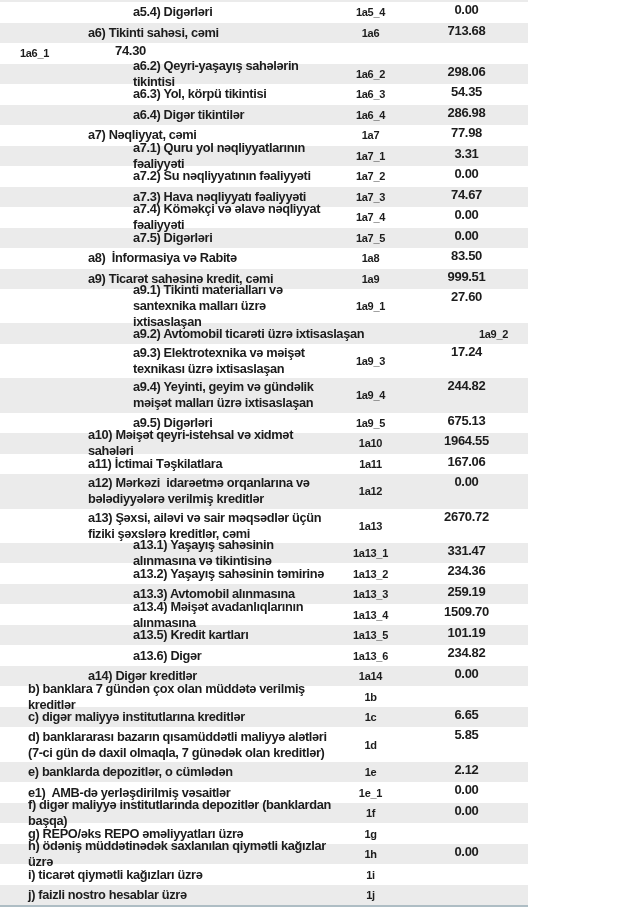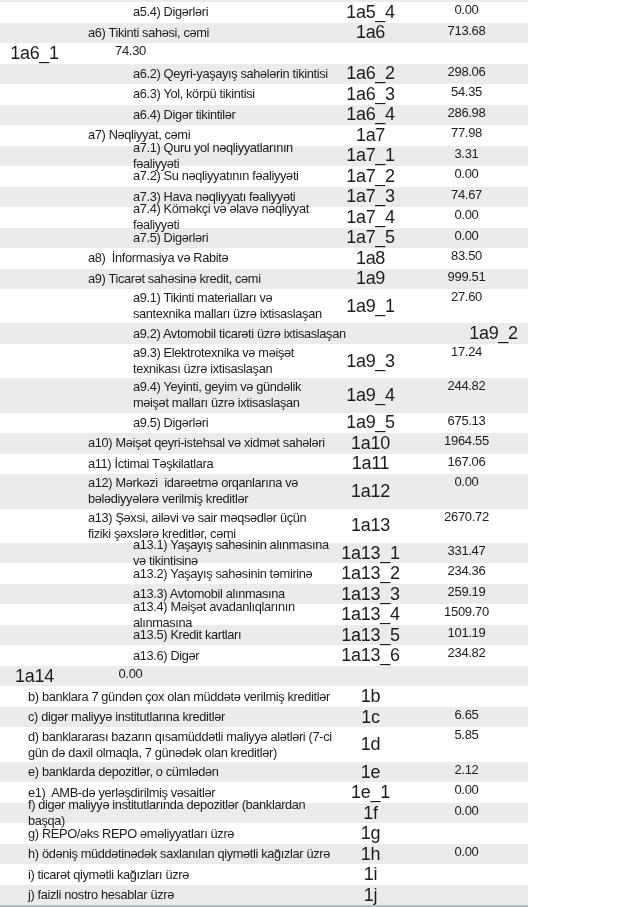--- a/index.html
+++ b/index.html
@@ -10,20 +10,21 @@
   html,body{margin:0;padding:0;background:#fff;}
   body{
     width:620px;
     font-family:"Liberation Sans","DejaVu Sans",sans-serif;
     color:var(--text);
   }
   .report{
     width:528px;
     box-sizing:border-box;
     border-bottom:2px solid var(--border);
+    font-weight:bold;
   }
   .prev-row-edge{height:2px;background:var(--alt);}
   .row{
     display:flex;
     align-items:stretch;
     box-sizing:border-box;
     background:#fff;
   }
   .row.single{height:20.5px;}
   .row.tall{height:34.4px;}
@@ -41,21 +42,21 @@
   }
   .indent-1 .cell-label{padding-left:28px;}
   .indent-2 .cell-label{padding-left:88px;}
   .indent-3 .cell-label{padding-left:133px;}
   .cell-code{
     width:69px;
     display:flex;
     align-items:center;
     justify-content:center;
     box-sizing:border-box;
-    font-size:18px;
+    font-size:11px;
     letter-spacing:-0.3px;
   }
   .cell-value{
     width:123px;
     display:flex;
     align-items:flex-start;
     justify-content:center;
     box-sizing:border-box;
     padding-top:0;
     font-size:13px;
@@ -206,20 +207,21 @@
     <div class="cell-label">a13.5) Kredit kartları</div>
     <div class="cell-code">1a13_5</div>
     <div class="cell-value">101.19</div>
   </div>
       <div class="row single indent-3">
     <div class="cell-label">a13.6) Digər</div>
     <div class="cell-code">1a13_6</div>
     <div class="cell-value">234.82</div>
   </div>
       <div class="row single indent-2">
+    <div class="cell-label">a14) Digər kreditlər</div>
     <div class="cell-code">1a14</div>
     <div class="cell-value">0.00</div>
   </div>
       <div class="row single indent-1">
     <div class="cell-label">b) banklara 7 gündən çox olan müddətə verilmiş kreditlər</div>
     <div class="cell-code">1b</div>
     <div class="cell-value"></div>
   </div>
       <div class="row single indent-1">
     <div class="cell-label">c) digər maliyyə institutlarına kreditlər</div>

